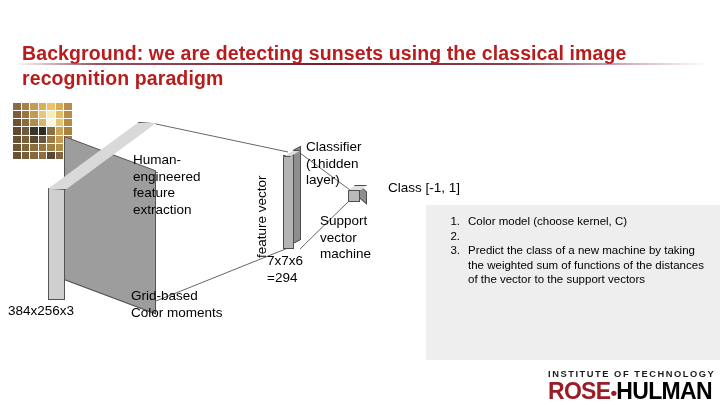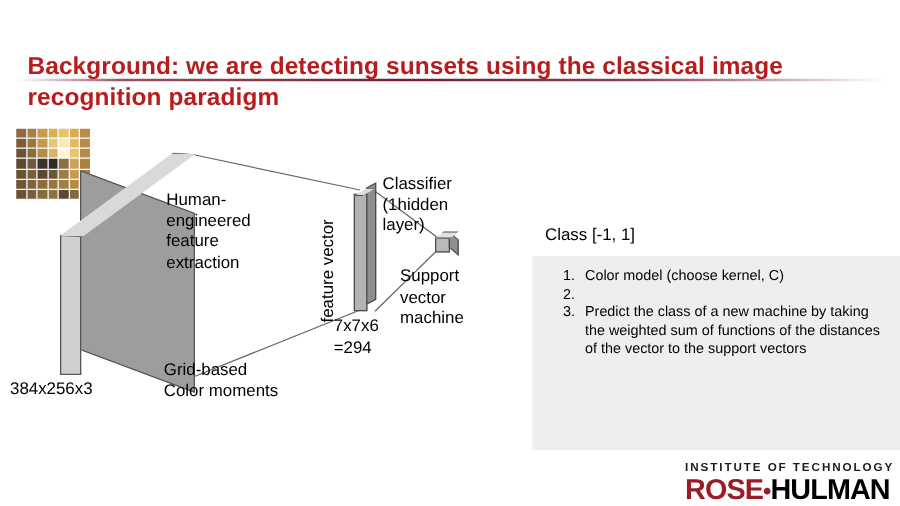--- a/index.html
+++ b/index.html
@@ -197,21 +197,21 @@
     font-size: 13.5px;
     line-height: 15px;
     color: #000;
     transform: rotate(-90deg);
     transform-origin: left top;
     transform: rotate(-90deg) translate(-110px, 0px);
   }
   #label-fvdims     { left: 267px; top: 253px; width: 70px; }
   #label-classifier { left: 306px; top: 139px; width: 82px; }
   #label-svm        { left: 320px; top: 213px; width: 80px; }
-  #label-class      { left: 388px; top: 180px; width: 110px; margin-left: 48px; }
+  #label-class      { left: 388px; top: 180px; width: 110px; }
 
   
   #steps-panel {
     position: absolute;
     left: 426px;
     top: 205px;
     width: 294px;
     height: 155px;
     background: #eeeeee;
   }

